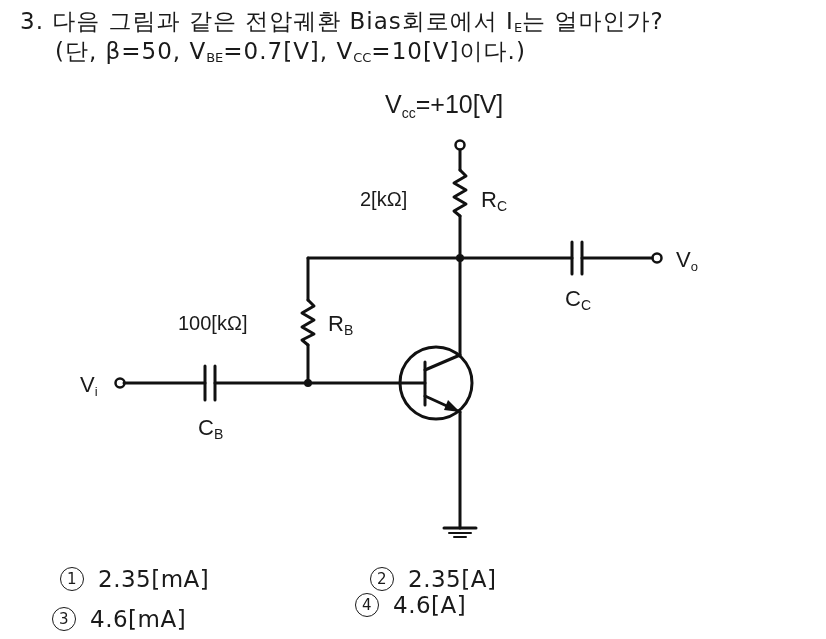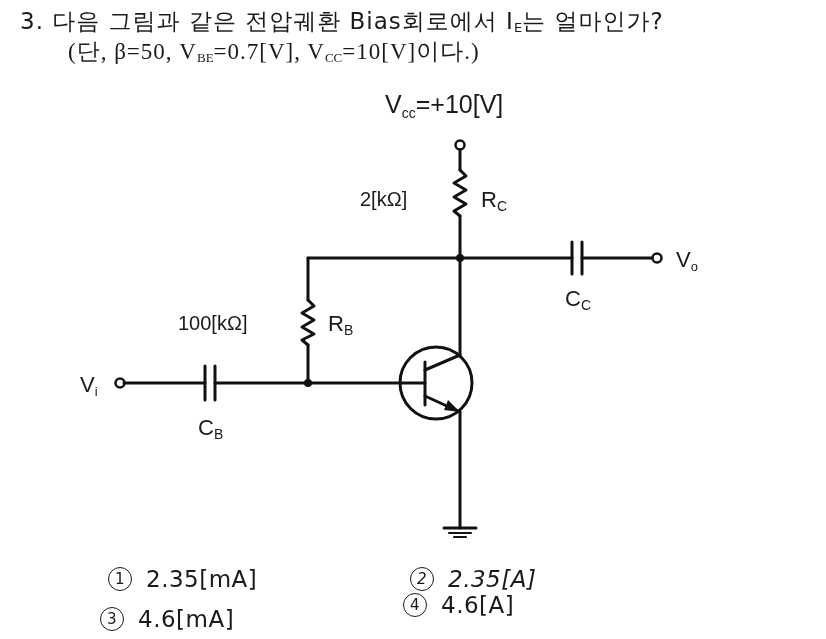--- a/index.html
+++ b/index.html
@@ -1,29 +1,29 @@
 <!DOCTYPE html>
 <html><head>
   <meta charset="utf-8">
   <style>
     html, body { margin: 0; padding: 0; background: #ffffff; }
     body { width: 826px; height: 639px; position: relative; overflow: hidden;
            font-family: "DejaVu Sans", "Liberation Sans", sans-serif; color: #1a1a1a; }
     .q-line { position: absolute; left: 20px; font-size: 23px; letter-spacing: 1px; white-space: nowrap; }
     .q1 { top: 6px; text-align: center; }
-    .q2 { top: 36px; left: 68px; font-family: Liberation Serif, serif; }
+    .q2 { top: 36px; left: 55px; }
     .sub { font-size: 13px; vertical-align: -3px; letter-spacing: 0; }
     svg.circuit { position: absolute; left: 0; top: 0; }
     .lbl { font-family: "Liberation Sans", sans-serif; fill: #1a1a1a; }
-    .choice { position: absolute; font-size: 23px; white-space: nowrap; letter-spacing: 0.5px; margin-left: 48px; }
+    .choice { position: absolute; font-size: 23px; white-space: nowrap; letter-spacing: 0.5px; }
     .choice .num { display: inline-block; width: 22px; height: 22px; border: 1.5px solid #1a1a1a;
                    border-radius: 50%; font-size: 15px; text-align: center; line-height: 22px;
                    margin-right: 14px; vertical-align: 3px; }
     .c1 { left: 60px; top: 566px; }
-    .c2 { left: 362px; top: 566px; font-style: italic; }
+    .c2 { left: 370px; top: 566px; }
     .c3 { left: 52px; top: 606px; }
     .c4 { left: 355px; top: 592px; }
   </style>
 </head>
 <body>
 
 <div>
   <div class="q-line q1"><span>3.</span> <span>다음 그림과 같은 전압궤환 Bias회로에서 </span><span><span>I</span><span class="sub">E</span></span><span>는 얼마인가?</span></div>
   <div class="q-line q2"><span>(단, β=50, </span><span>V</span><span class="sub">BE</span><span>=0.7[V], </span><span>V</span><span class="sub">CC</span><span>=10[V]이다.)</span></div>
 </div>

